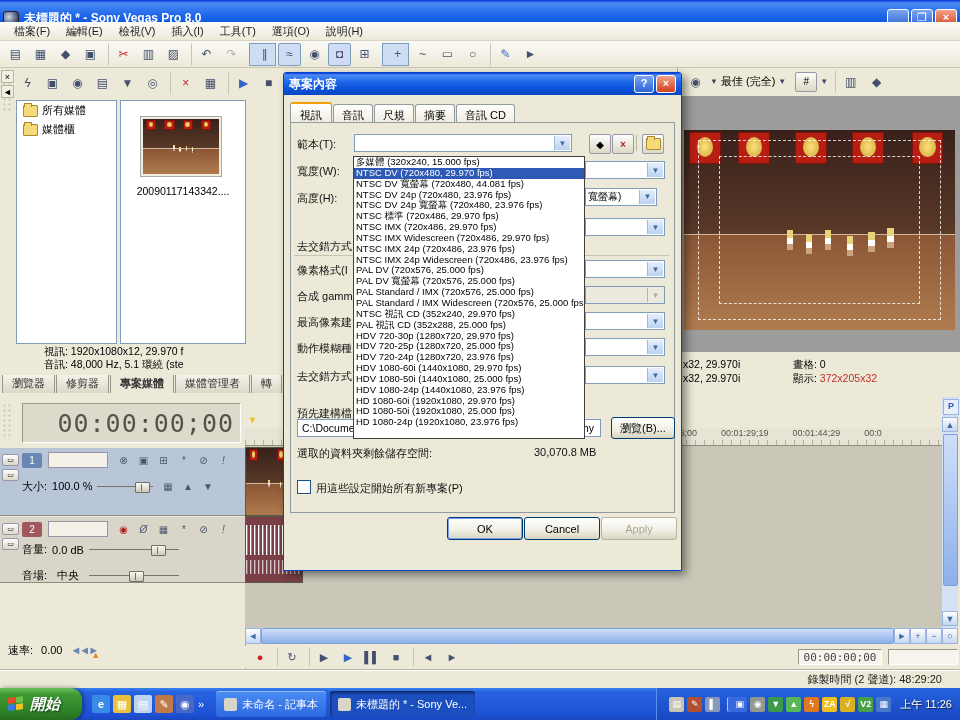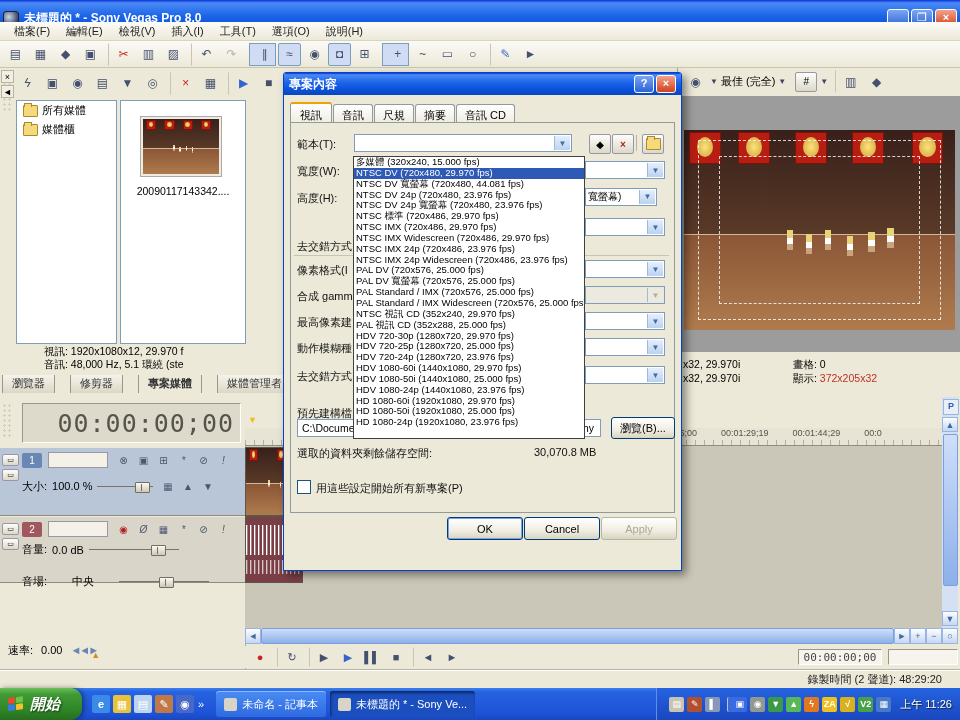--- a/index.html
+++ b/index.html
@@ -25,21 +25,21 @@
   .t.red{color:#c22}
   .t.blue{color:#3565c8}
   .sep-before{border-left:1px solid #c9c5b2;border-radius:0;margin-left:4px;padding-left:4px}
   .grip{width:10px;background:radial-gradient(#9a96884d 1px,transparent 1.3px);background-size:5px 5px}
   
   .panelbar{display:flex;align-items:center;gap:2px}
   .whitebox{background:#fff;border:1px solid #7f9db9}
   .treerow{display:flex;align-items:center;gap:4px;padding:2px 2px 2px 6px;white-space:nowrap}
   .fold{width:13px;height:10px;background:#f5d97a;border:1px solid #a98b2d;border-radius:1px;position:relative}
   .fold:before{content:"";position:absolute;left:0;top:-3px;width:6px;height:3px;background:#f5d97a;border:1px solid #a98b2d;border-bottom:none}
-  .tabstrip{display:flex;align-items:flex-end;gap:15px;height:18px;overflow:hidden}
+  .tabstrip{display:flex;align-items:flex-end;gap:1px;height:18px;overflow:hidden}
   .dtab{background:linear-gradient(#f6f4ec,#dcd8c8);border:1px solid #9a9688;border-bottom:none;border-radius:3px 3px 0 0;padding:2px 9px;color:#333;white-space:nowrap}
   .dtab.active{font-weight:bold;background:#ece9d8;padding-top:3px}
   
   .scene{position:relative;overflow:hidden;background:#402820}
   .sc-crowd{position:absolute;left:0;top:0;width:100%;height:52%;
     background:linear-gradient(#38201a,#5a3a28),repeating-linear-gradient(90deg,rgba(220,180,130,.12) 0 2px,transparent 2px 6px)}
   .sc-floor{position:absolute;left:0;top:52%;width:100%;height:48%;
     background:linear-gradient(#8a5636,#b07c4e);border-top:1px solid rgba(255,255,255,.45)}
   .sc-flag{position:absolute;top:1%;width:11%;height:15%;background:#b81d12;border:1px solid #7d120b}
   .sc-flag i{position:absolute;left:22%;top:12%;width:55%;height:68%;border-radius:50%;background:radial-gradient(#ffe27a,#caa23a)}
@@ -422,21 +422,21 @@
         </span>
       </span>
   </div>
   <div class="flex" style="margin-top:4px;gap:5px">
     <span>音量:</span>
     <span>0.0 dB</span>
     <span class="slider" style="flex:0 0 90px">
         <span class="thumb" style="left:62px"></span>
       </span>
   </div>
-  <div class="flex" style="margin-top:17px;gap:20px">
+  <div class="flex" style="margin-top:11px;gap:5px">
     <span>音場:</span>
     <span style="width:32px;text-align:center">中央</span>
     <span class="slider" style="flex:0 0 90px">
         <span class="thumb" style="left:40px"></span>
       </span>
   </div>
 </div>
 
 <div class="abs flex" style="left:8px;top:640px;gap:8px">
   <span>速率:</span>

